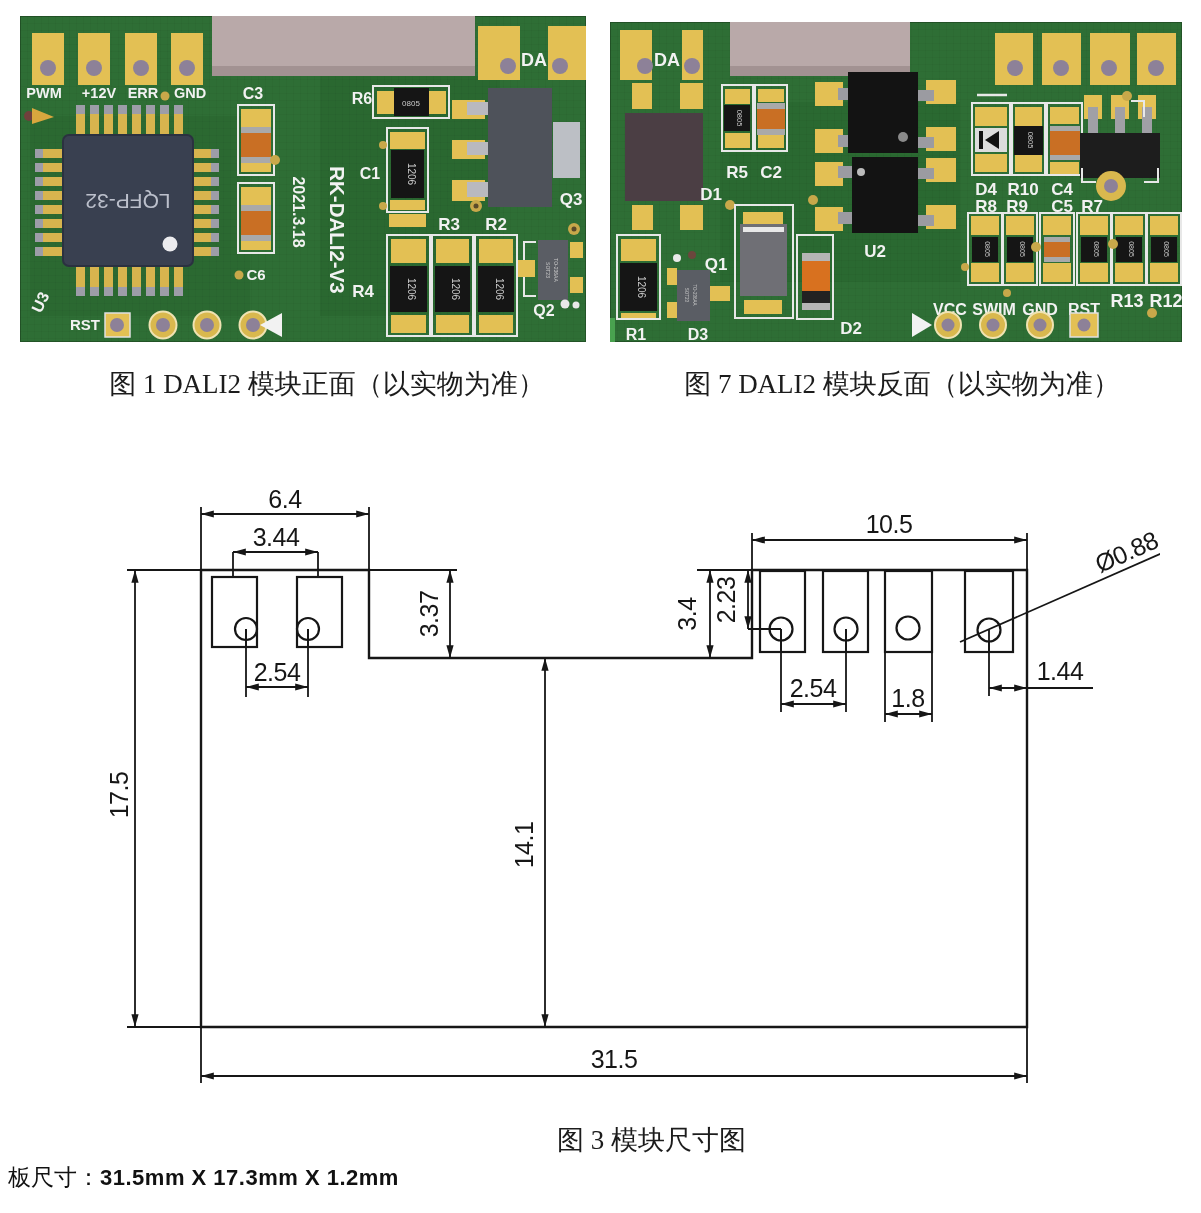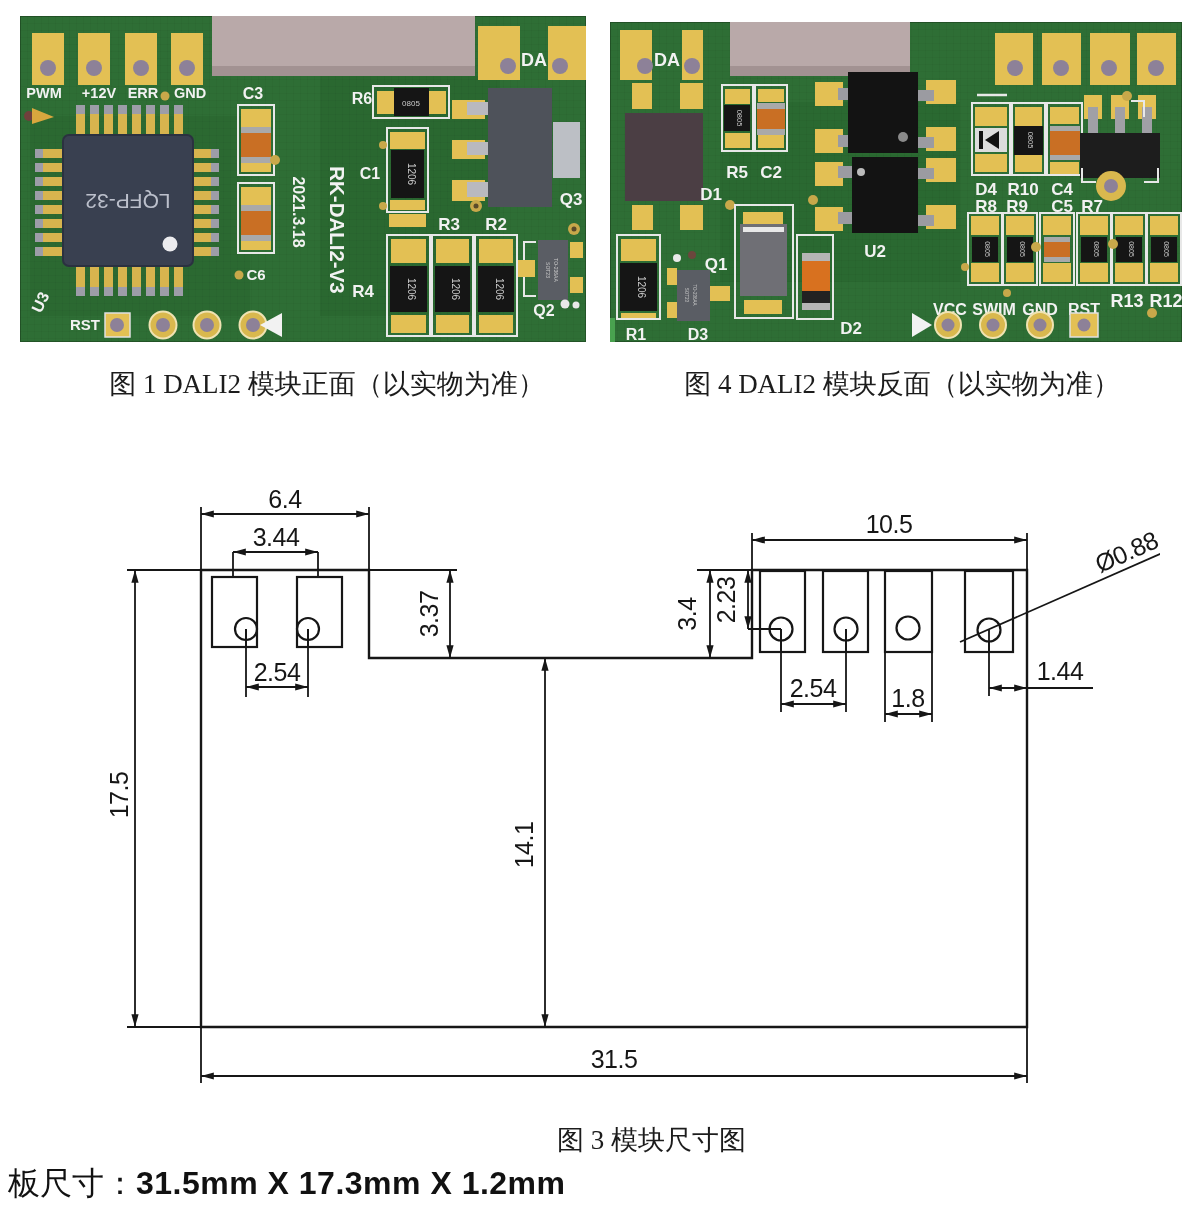--- a/index.html
+++ b/index.html
@@ -2,22 +2,22 @@
 <html><head>
 <meta charset="utf-8">
 <style>
   html,body{margin:0;padding:0;background:#ffffff;}
   .page{position:relative;width:1201px;height:1213px;background:#fff;overflow:hidden;
         font-family:"Liberation Sans",sans-serif;}
   .abs{position:absolute;}
   .cap{position:absolute;text-align:center;color:#1c1c1c;
        font-family:"Liberation Serif",serif;font-size:27px;white-space:nowrap;margin-left:44px;}
   .footer{position:absolute;left:8px;top:1162px;white-space:nowrap;color:#111;}
-  .footer .flabel{font-family:"Liberation Serif",serif;font-size:32px;}
-  .footer .fvalue{font-family:"Liberation Sans",sans-serif;font-size:32px;font-weight:bold;letter-spacing:0.5px;}
+  .footer .flabel{font-family:"Liberation Serif",serif;font-size:23px;}
+  .footer .fvalue{font-family:"Liberation Sans",sans-serif;font-size:22px;font-weight:bold;letter-spacing:0.5px;}
   svg text{font-family:"Liberation Sans",sans-serif;}
   .silk{fill:#f2f2f2;font-weight:bold;}
   .tiny{fill:#c9c9c9;}
   .dimtxt{fill:#161616;font-size:25px;letter-spacing:-0.5px;}
   .dln{stroke:#161616;stroke-width:1.8;fill:none;}
   .oln{stroke:#161616;stroke-width:2.4;fill:none;}
   .padln{stroke:#161616;stroke-width:2.2;fill:none;}
 </style>
 </head>
 <body>
@@ -456,21 +456,21 @@
         <circle cx="383" cy="303" r="6.5" fill="#8d8198"></circle>
       <circle cx="430" cy="303" r="13" fill="#d9b84e" stroke="#efe3b2" stroke-width="2"></circle>
         <circle cx="430" cy="303" r="6.5" fill="#8d8198"></circle>
       <rect x="460" y="291" width="28" height="24" fill="#e3c054" stroke="#e0e0e0" stroke-width="1.5"></rect>
       <circle cx="474" cy="303" r="6.5" fill="#8d8198"></circle>
     </g>
     <circle cx="542" cy="291" r="5" fill="#c8a84a"></circle>
   </svg>
 
   <div class="cap" style="left:0;top:366px;width:566px;">图 1 DALI2 模块正面（以实物为准）</div>
-  <div class="cap" style="left:570px;top:366px;width:576px;">图 4 DALI2 模块反面（以实物为准）</div>
+  <div class="cap" style="left:570px;top:366px;width:576px;">图 7 DALI2 模块反面（以实物为准）</div>
 
   <svg class="abs" style="left:100px;top:490px;" width="1060" height="610" viewBox="0 0 1060 610">
     <defs>
       <marker id="arr" viewBox="0 0 12 8" refX="11.5" refY="4" markerWidth="14" markerHeight="10" orient="auto-start-reverse" markerUnits="userSpaceOnUse">
         <path d="M0.5,0.9 L11.5,4 L0.5,7.1 Z" fill="#161616"></path>
       </marker>
     </defs>
 
     <path class="oln" d="M101,80 H269 V168 H652 V80 H927 V537 H101 Z"></path>
 

